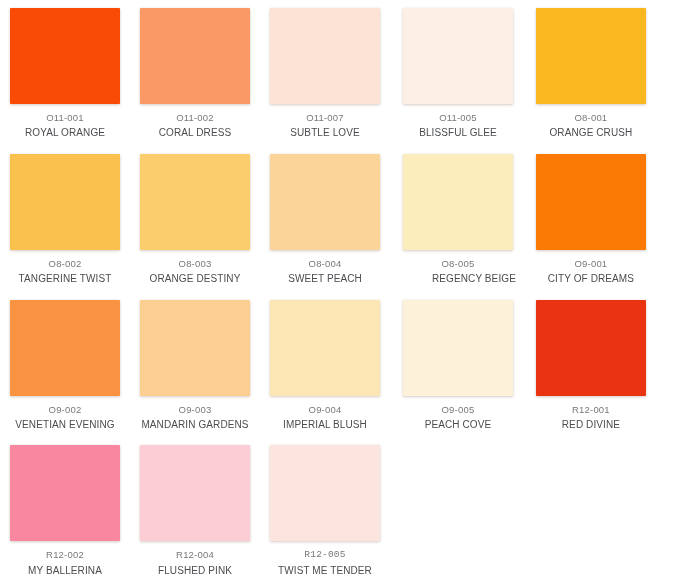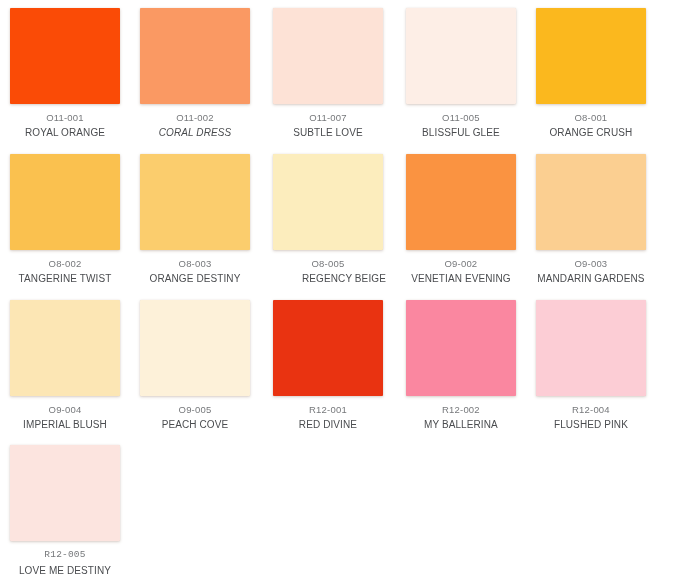--- a/index.html
+++ b/index.html
@@ -66,21 +66,21 @@
 
 <div id="palette-grid" style="background: rgb(255, 255, 255); grid-template-columns: repeat(5, 1fr); grid-template-rows: repeat(4, 1fr);">
     <div class="swatch-cell">
       <div class="swatch-chip" style="background-color: rgb(250, 75, 6);"></div>
       <div class="swatch-code" style="color: rgb(118, 120, 123);">O11-001</div>
       <div class="swatch-name" style="color: rgb(74, 76, 79);">ROYAL ORANGE</div>
     </div>
     <div class="swatch-cell">
       <div class="swatch-chip" style="background-color: rgb(250, 153, 99);"></div>
       <div class="swatch-code" style="color: rgb(118, 120, 123);">O11-002</div>
-      <div class="swatch-name" style="color: rgb(74, 76, 79); font-style: italic;">CORAL DRESS</div>
+      <div class="swatch-name" style="color: rgb(74, 76, 79);">CORAL DRESS</div>
     </div>
     <div class="swatch-cell">
       <div class="swatch-chip" style="background-color: rgb(253, 226, 214);"></div>
       <div class="swatch-code" style="color: rgb(118, 120, 123);">O11-007</div>
       <div class="swatch-name" style="color: rgb(74, 76, 79);">SUBTLE LOVE</div>
     </div>
     <div class="swatch-cell">
       <div class="swatch-chip" style="background-color: rgb(253, 238, 230);"></div>
       <div class="swatch-code" style="color: rgb(118, 120, 123);">O11-005</div>
       <div class="swatch-name" style="color: rgb(74, 76, 79);">BLISSFUL GLEE</div>
@@ -94,23 +94,33 @@
       <div class="swatch-chip" style="background-color: rgb(250, 193, 79);"></div>
       <div class="swatch-code" style="color: rgb(118, 120, 123);">O8-002</div>
       <div class="swatch-name" style="color: rgb(74, 76, 79);">TANGERINE TWIST</div>
     </div>
     <div class="swatch-cell">
       <div class="swatch-chip" style="background-color: rgb(251, 205, 109);"></div>
       <div class="swatch-code" style="color: rgb(118, 120, 123);">O8-003</div>
       <div class="swatch-name" style="color: rgb(74, 76, 79);">ORANGE DESTINY</div>
     </div>
     <div class="swatch-cell">
+      <div class="swatch-chip" style="background-color: rgb(251, 212, 154);"></div>
+      <div class="swatch-code" style="color: rgb(118, 120, 123);">O8-004</div>
+      <div class="swatch-name" style="color: rgb(74, 76, 79);">SWEET PEACH</div>
+    </div>
+    <div class="swatch-cell">
       <div class="swatch-chip" style="background-color: rgb(252, 237, 189);"></div>
       <div class="swatch-code" style="color: rgb(118, 120, 123);">O8-005</div>
       <div class="swatch-name" style="color: rgb(74, 76, 79); padding-left: 32px;">REGENCY BEIGE</div>
+    </div>
+    <div class="swatch-cell">
+      <div class="swatch-chip" style="background-color: rgb(250, 122, 5);"></div>
+      <div class="swatch-code" style="color: rgb(118, 120, 123);">O9-001</div>
+      <div class="swatch-name" style="color: rgb(74, 76, 79);">CITY OF DREAMS</div>
     </div>
     <div class="swatch-cell">
       <div class="swatch-chip" style="background-color: rgb(250, 147, 65);"></div>
       <div class="swatch-code" style="color: rgb(118, 120, 123);">O9-002</div>
       <div class="swatch-name" style="color: rgb(74, 76, 79);">VENETIAN EVENING</div>
     </div>
     <div class="swatch-cell">
       <div class="swatch-chip" style="background-color: rgb(251, 207, 145);"></div>
       <div class="swatch-code" style="color: rgb(118, 120, 123);">O9-003</div>
       <div class="swatch-name" style="color: rgb(74, 76, 79);">MANDARIN GARDENS</div>
@@ -136,15 +146,15 @@
       <div class="swatch-name" style="color: rgb(74, 76, 79);">MY BALLERINA</div>
     </div>
     <div class="swatch-cell">
       <div class="swatch-chip" style="background-color: rgb(252, 205, 213);"></div>
       <div class="swatch-code" style="color: rgb(118, 120, 123);">R12-004</div>
       <div class="swatch-name" style="color: rgb(74, 76, 79);">FLUSHED PINK</div>
     </div>
     <div class="swatch-cell">
       <div class="swatch-chip" style="background-color: rgb(252, 228, 223);"></div>
       <div class="swatch-code" style="color: rgb(118, 120, 123); font-family: Liberation Mono, monospace;">R12-005</div>
-      <div class="swatch-name" style="color: rgb(74, 76, 79);">LOVE ME DESTINY</div>
+      <div class="swatch-name" style="color: rgb(74, 76, 79);">TWIST ME TENDER</div>
     </div>
   </div>
 
 </body></html>

